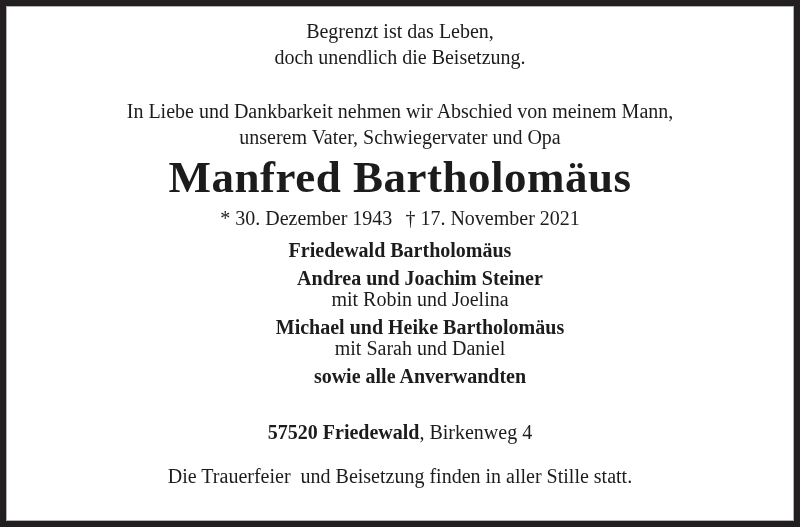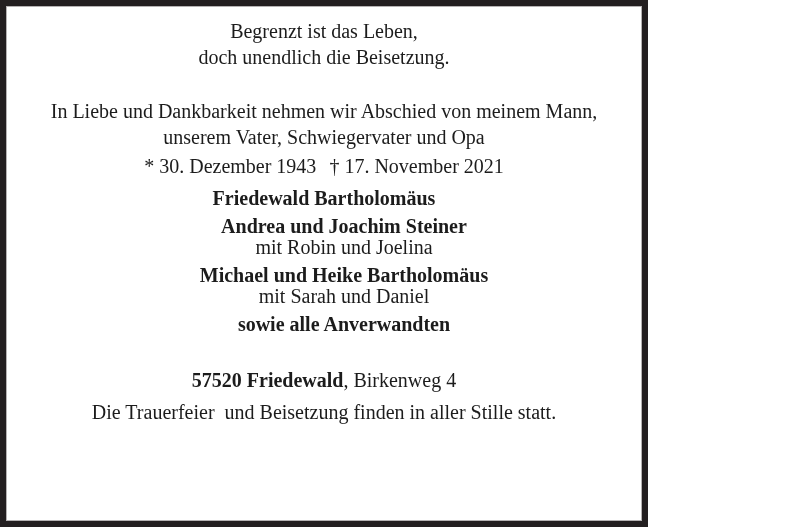--- a/index.html
+++ b/index.html
@@ -2,21 +2,21 @@
 <html><head>
 <meta charset="utf-8">
 <style>
   html, body {
     margin: 0;
     padding: 0;
     background: #ffffff;
   }
   .page {
     position: relative;
-    width: 648px;
+    width: 800px;
     height: 527px;
     background: var(--bg, #ffffff);
     overflow: hidden;
     font-family: "Liberation Serif", serif;
     color: var(--text, #1c1c1c);
   }
   .frame {
     position: absolute;
     inset: 0;
     border: 6px solid var(--frame, #231f20);
@@ -48,41 +48,42 @@
     letter-spacing: 0.5px;
   }
   .dates { margin-top: 3px; }
   .dates .death { margin-left: 13px; text-align: center; }
   .farewell { margin-top: 31px; }
   .mourners { margin-top: 9px; }
   .group { line-height: 21px; }
   .group + .group { margin-top: 7px; margin-left: 40px; }
   .bold { font-weight: bold; }
   .address { margin-top: 32px; }
-  .closing { margin-top: 6px; white-space: pre-wrap; }
+  .closing { margin-top: 18px; white-space: pre-wrap; }
 </style>
 </head>
 <body>
 
 <div class="page" style="--frame: #231f20; --hairline: #b5b2b3; --bg: #ffffff; --text: #1c1c1c;">
   <div class="frame"></div>
   <div class="hairline"></div>
 
   <div class="content">
 
     <div class="epitaph">
       <div>Begrenzt ist das Leben,</div>
       <div>doch unendlich die Beisetzung.</div>
     </div>
 
     <div class="intro">
       <div>In Liebe und Dankbarkeit nehmen wir Abschied von meinem Mann,</div>
       <div>unserem Vater, Schwiegervater und Opa</div>
     </div>
 
+    <div class="deceased-name">Manfred Bartholomäus</div>
 
     <div class="dates">
       <span class="birth">* 30. Dezember 1943</span><span class="death">† 17. November 2021</span>
     </div>
 
 
     <div class="mourners">
       <div class="group">
         <div class="bold">Friedewald Bartholomäus</div>
       </div>

